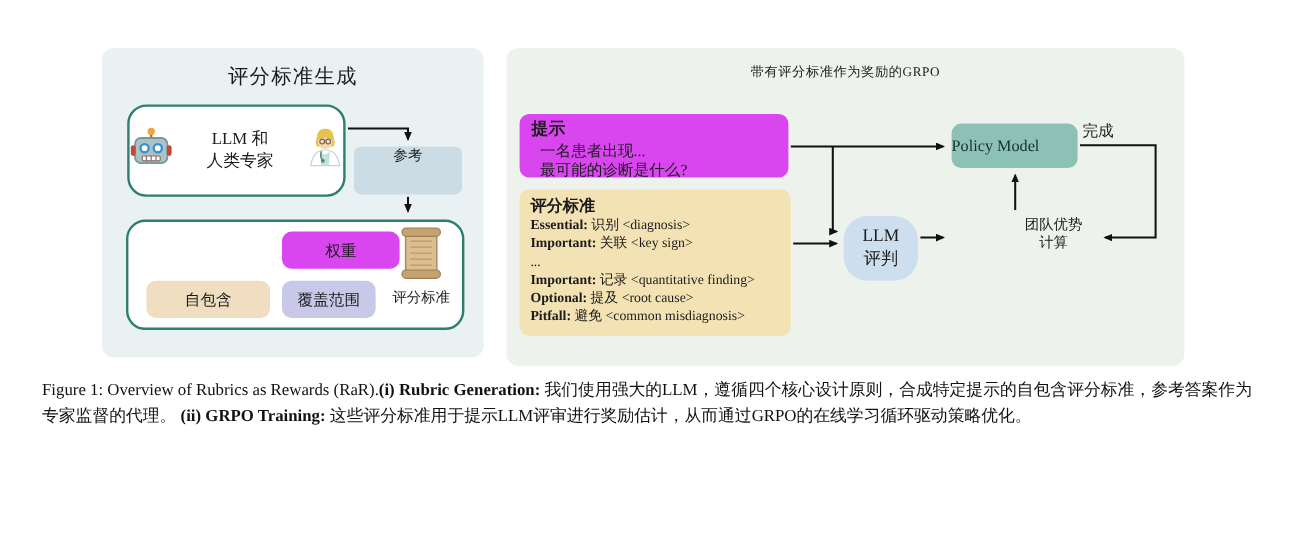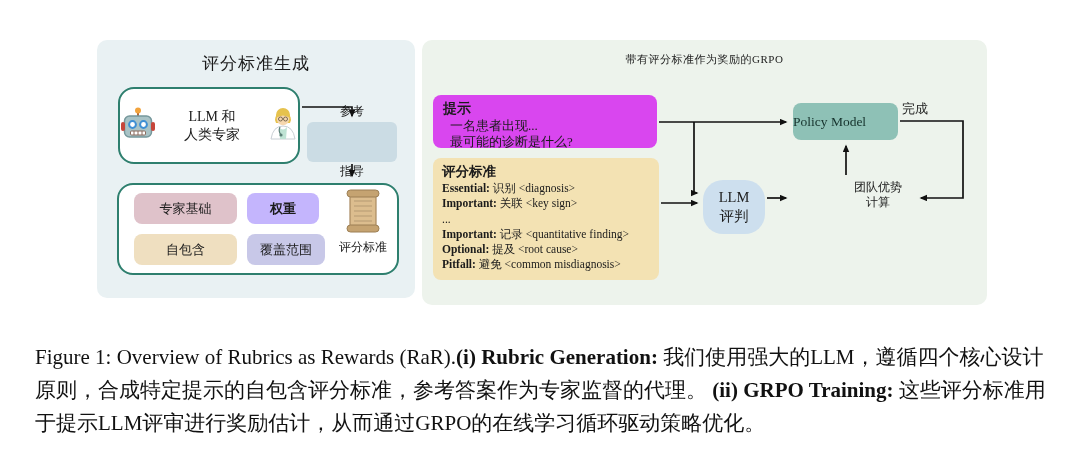--- a/index.html
+++ b/index.html
@@ -1,34 +1,34 @@
 <!DOCTYPE html>
 <html><head>
 <meta charset="utf-8">
 <style>
   html,body{margin:0;padding:0;background:#ffffff;}
   .stage{
     position:relative;width:1080px;height:450px;background:#ffffff;
     font-family:"Liberation Serif","DejaVu Serif",serif;color:#1b1b1b;overflow:hidden;
   }
   .panel{position:absolute;border-radius:10px;}
-  .panel-left{left:85px;top:40px;width:318px;height:258px;background:#e9f1f3;margin-left:12px;}
+  .panel-left{left:85px;top:40px;width:318px;height:258px;background:#e9f1f3;}
   .panel-right{left:422px;top:40px;width:565px;height:265px;background:#edf3ec;}
   .panel-title{position:absolute;left:0;right:0;top:12px;text-align:center;font-size:17px;letter-spacing:1px;}
   .panel-right .panel-title{font-size:11px;letter-spacing:0.5px;}
   .abs{position:absolute;}
   .teal-box{background:#ffffff;border:2px solid #2e7f6e;border-radius:16px;}
   .experts-box{left:21px;top:47px;width:182px;height:77px;display:flex;align-items:center;justify-content:space-between;padding:0 0;box-sizing:border-box;}
   .experts-text{font-size:14px;line-height:1.25;text-align:center;}
   .ref-box{left:210px;top:82px;width:90px;height:40px;background:#cbdce4;border-radius:6px;
-    display:flex;flex-direction:column;align-items:center;justify-content:center;font-size:12px;line-height:1.3;gap:44px;}
+    display:flex;flex-direction:column;align-items:center;justify-content:space-between;font-size:12px;line-height:1.3;gap:44px;}
   .design-box{left:20px;top:143px;width:278px;height:88px;}
   .pill{position:absolute;display:flex;align-items:center;justify-content:center;font-size:13px;border-radius:8px;height:31px;}
   .pill-1{left:15px;top:8px;width:103px;background:#dfc2ca;}
-  .pill-2{left:128px;top:8px;width:72px;background:#c4b5fd;font-weight:bold;}
+  .pill-2{left:128px;top:8px;width:98px;background:#d946ef;}
   .pill-3{left:15px;top:49px;width:103px;background:#efdfc0;}
   .pill-4{left:128px;top:49px;width:78px;background:#c8c8e8;}
   .scroll-wrap{left:214px;top:3px;width:60px;text-align:center;}
   .scroll-label{font-size:12px;margin-top:1px;}
   .overlay{position:absolute;left:0;top:0;pointer-events:none;}
   .prompt-box{left:11px;top:55px;width:224px;height:53px;background:#d946ef;border-radius:8px;
     padding:5px 10px;box-sizing:border-box;font-size:13px;line-height:1.25;}
   .prompt-title{font-weight:700;font-size:14px;}
   .prompt-line{padding-left:7px;}
   .rubric-box{left:11px;top:118px;width:226px;height:122px;background:#f3e2b3;border-radius:8px;
@@ -36,21 +36,21 @@
   .rubric-title{font-weight:700;font-size:13.5px;}
   .r-line b{font-weight:700;}
   .llm-box{left:281px;top:140px;width:62px;height:54px;background:#cddfee;border-radius:20px;
     display:flex;flex-direction:column;align-items:center;justify-content:center;font-size:14.5px;line-height:1.3;}
   .policy-box{left:371px;top:63px;width:105px;height:37px;background:#8ec1b6;border-radius:8px;
     display:flex;align-items:center;justify-content:flex-start;font-size:13.5px;color:#15322c;}
   .reward-box{left:371px;top:137px;width:122px;height:42px;background:#ffffff;border:2px solid #2e7f6e;
     border-radius:12px;display:flex;align-items:center;justify-content:center;font-size:15px;box-sizing:border-box;}
   .lbl-done{left:480px;top:60px;font-size:13px;}
   .lbl-adv{left:427px;top:104px;width:58px;text-align:center;font-size:12px;line-height:1.25;margin-top:36px;}
-  .caption{position:absolute;left:35px;top:320px;width:1012px;font-size:21px;line-height:1.56;color:#111;}
+  .caption{position:absolute;left:35px;top:301px;width:1012px;font-size:14px;line-height:1.56;color:#111;}
   .caption b{font-weight:700;}
 </style>
 </head>
 <body>
 
 <div class="stage">
 
   <div class="panel panel-left">
     <div class="panel-title">评分标准生成</div>
 
@@ -88,21 +88,20 @@
         </svg>
       </span>
     </div>
 
     <div class="abs ref-box">
       <div>参考</div>
       <div>指导</div>
     </div>
 
     <div class="abs teal-box design-box">
-      <div class="pill pill-1">专家基础</div>
       <div class="pill pill-2">权重</div>
       <div class="pill pill-3">自包含</div>
       <div class="pill pill-4">覆盖范围</div>
       <div class="abs scroll-wrap">
         <span>
           <svg width="42" height="46" viewBox="0 0 42 46">
             <rect x="8" y="6" width="26" height="34" fill="#dcbd8e" stroke="#a8895f" stroke-width="1.2"></rect>
             <line x1="12" y1="13" x2="30" y2="13" stroke="#b59a72"></line>
             <line x1="12" y1="18" x2="30" y2="18" stroke="#b59a72"></line>
             <line x1="12" y1="23" x2="30" y2="23" stroke="#b59a72"></line>

